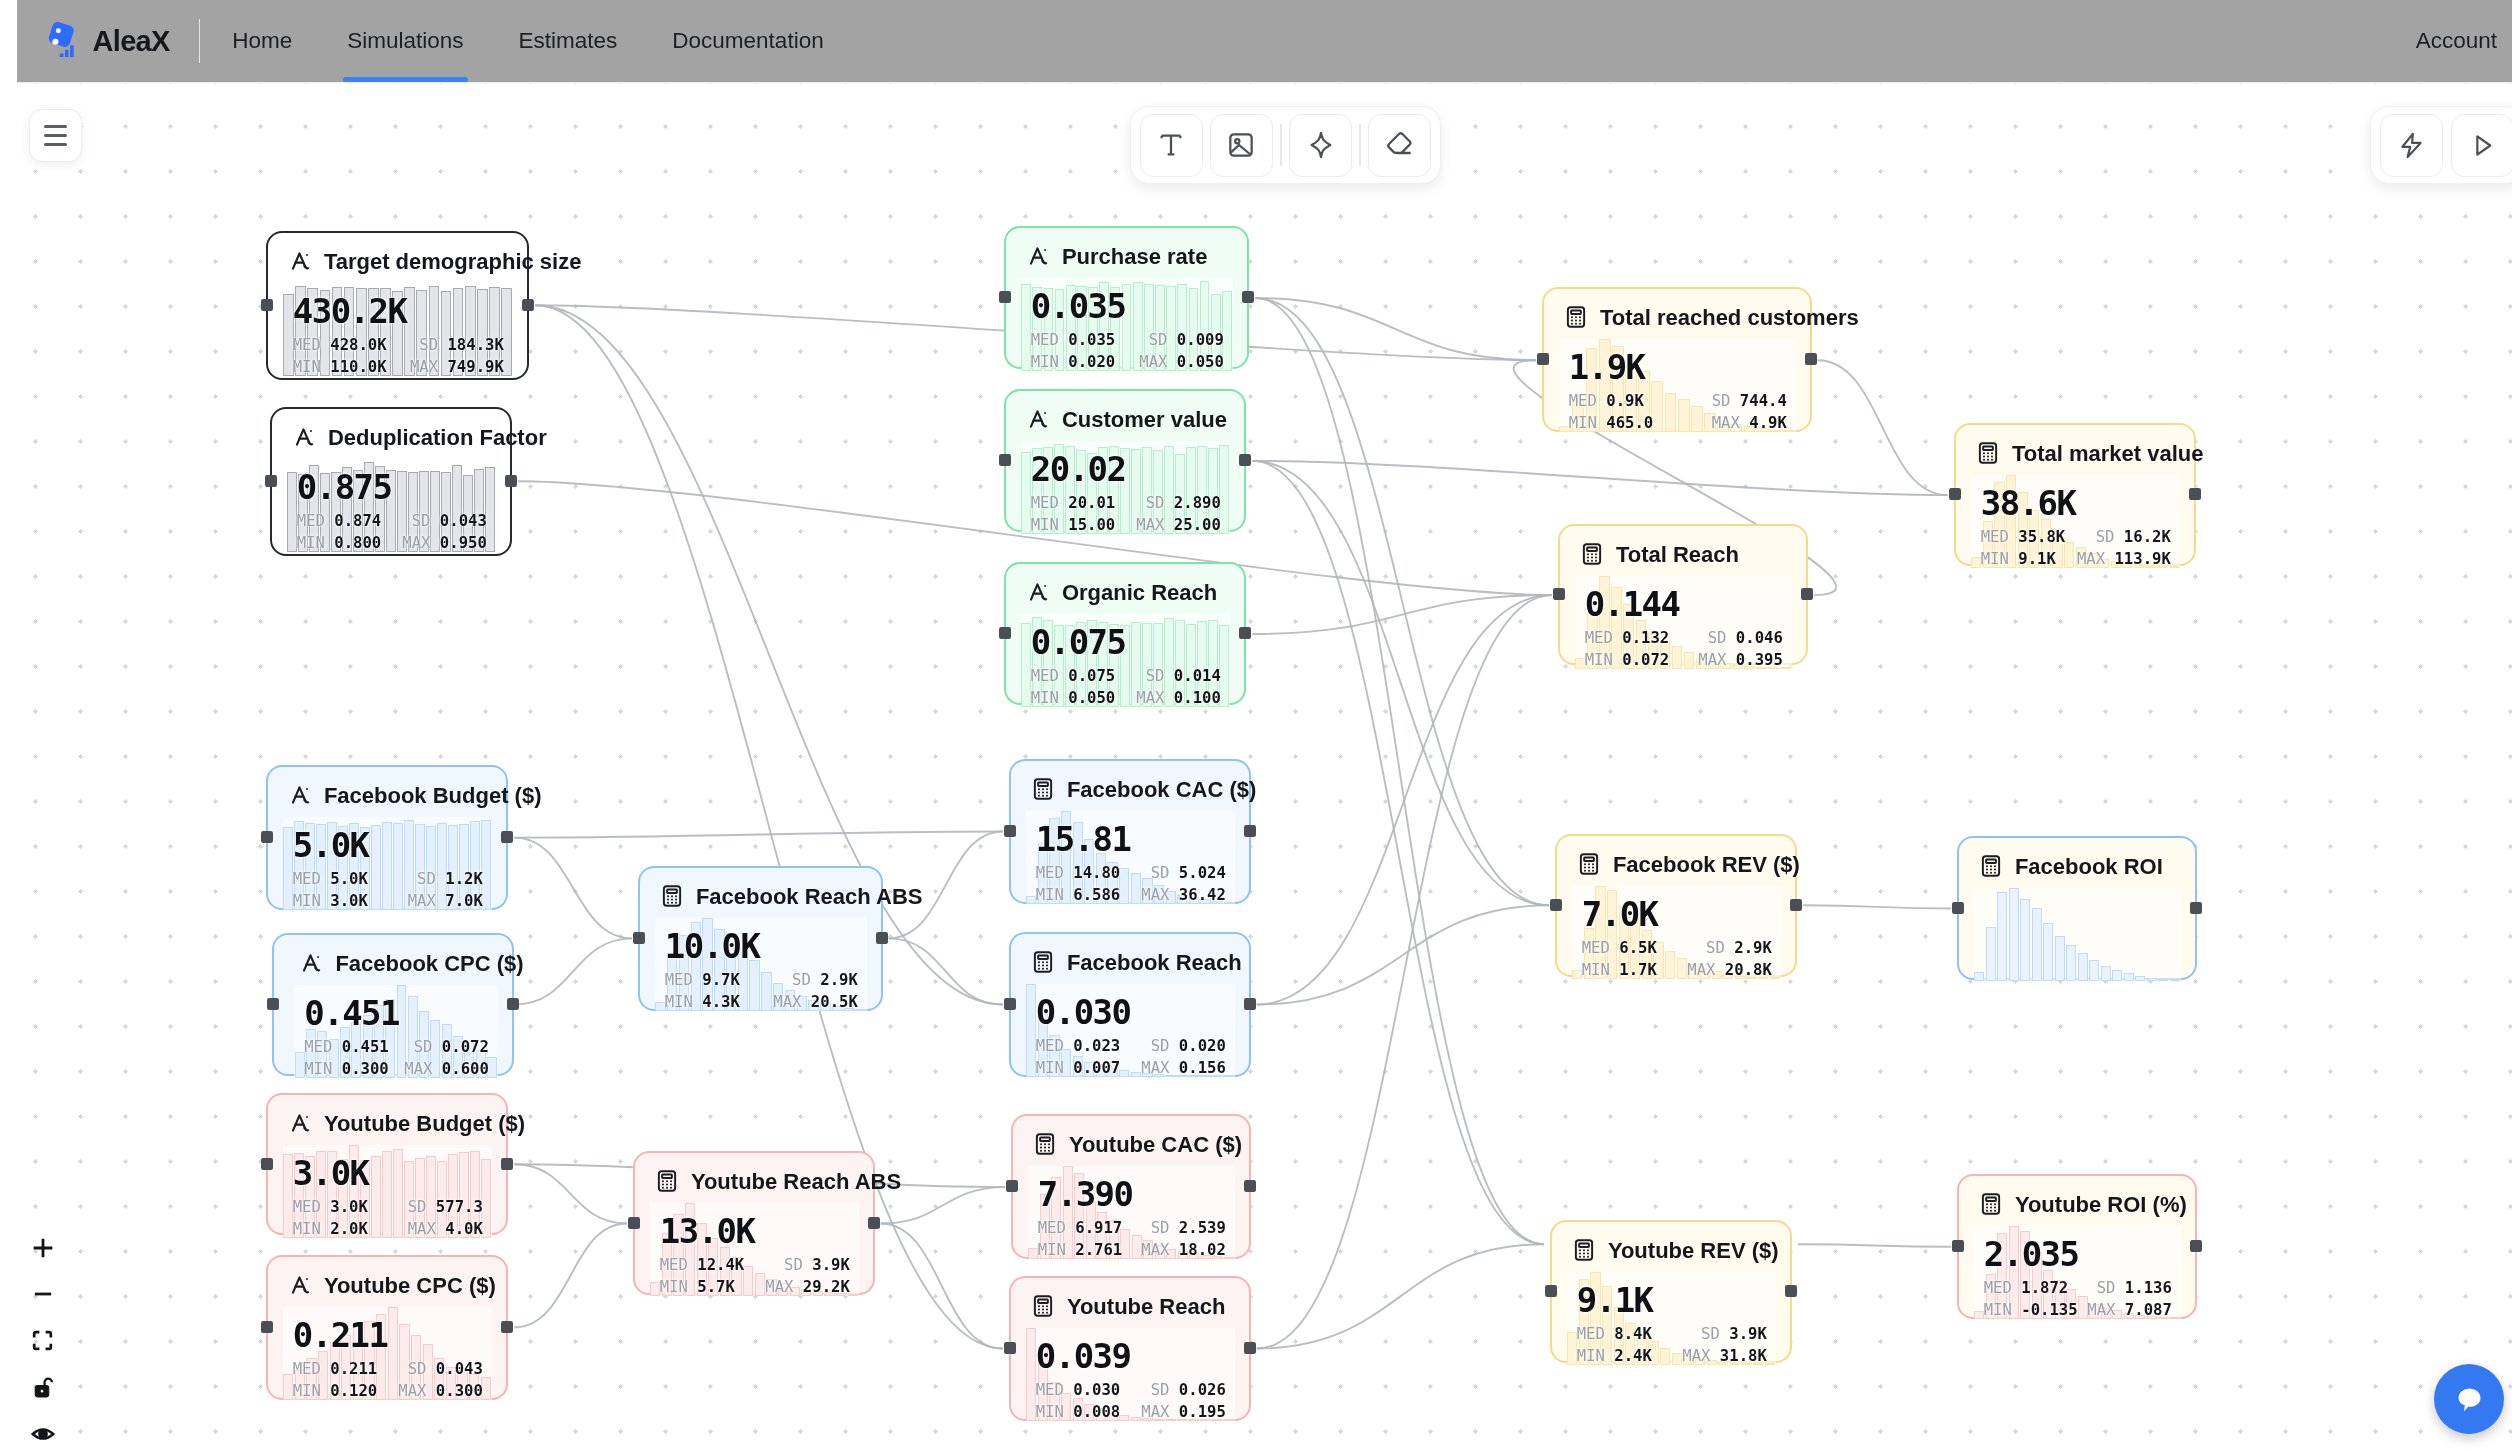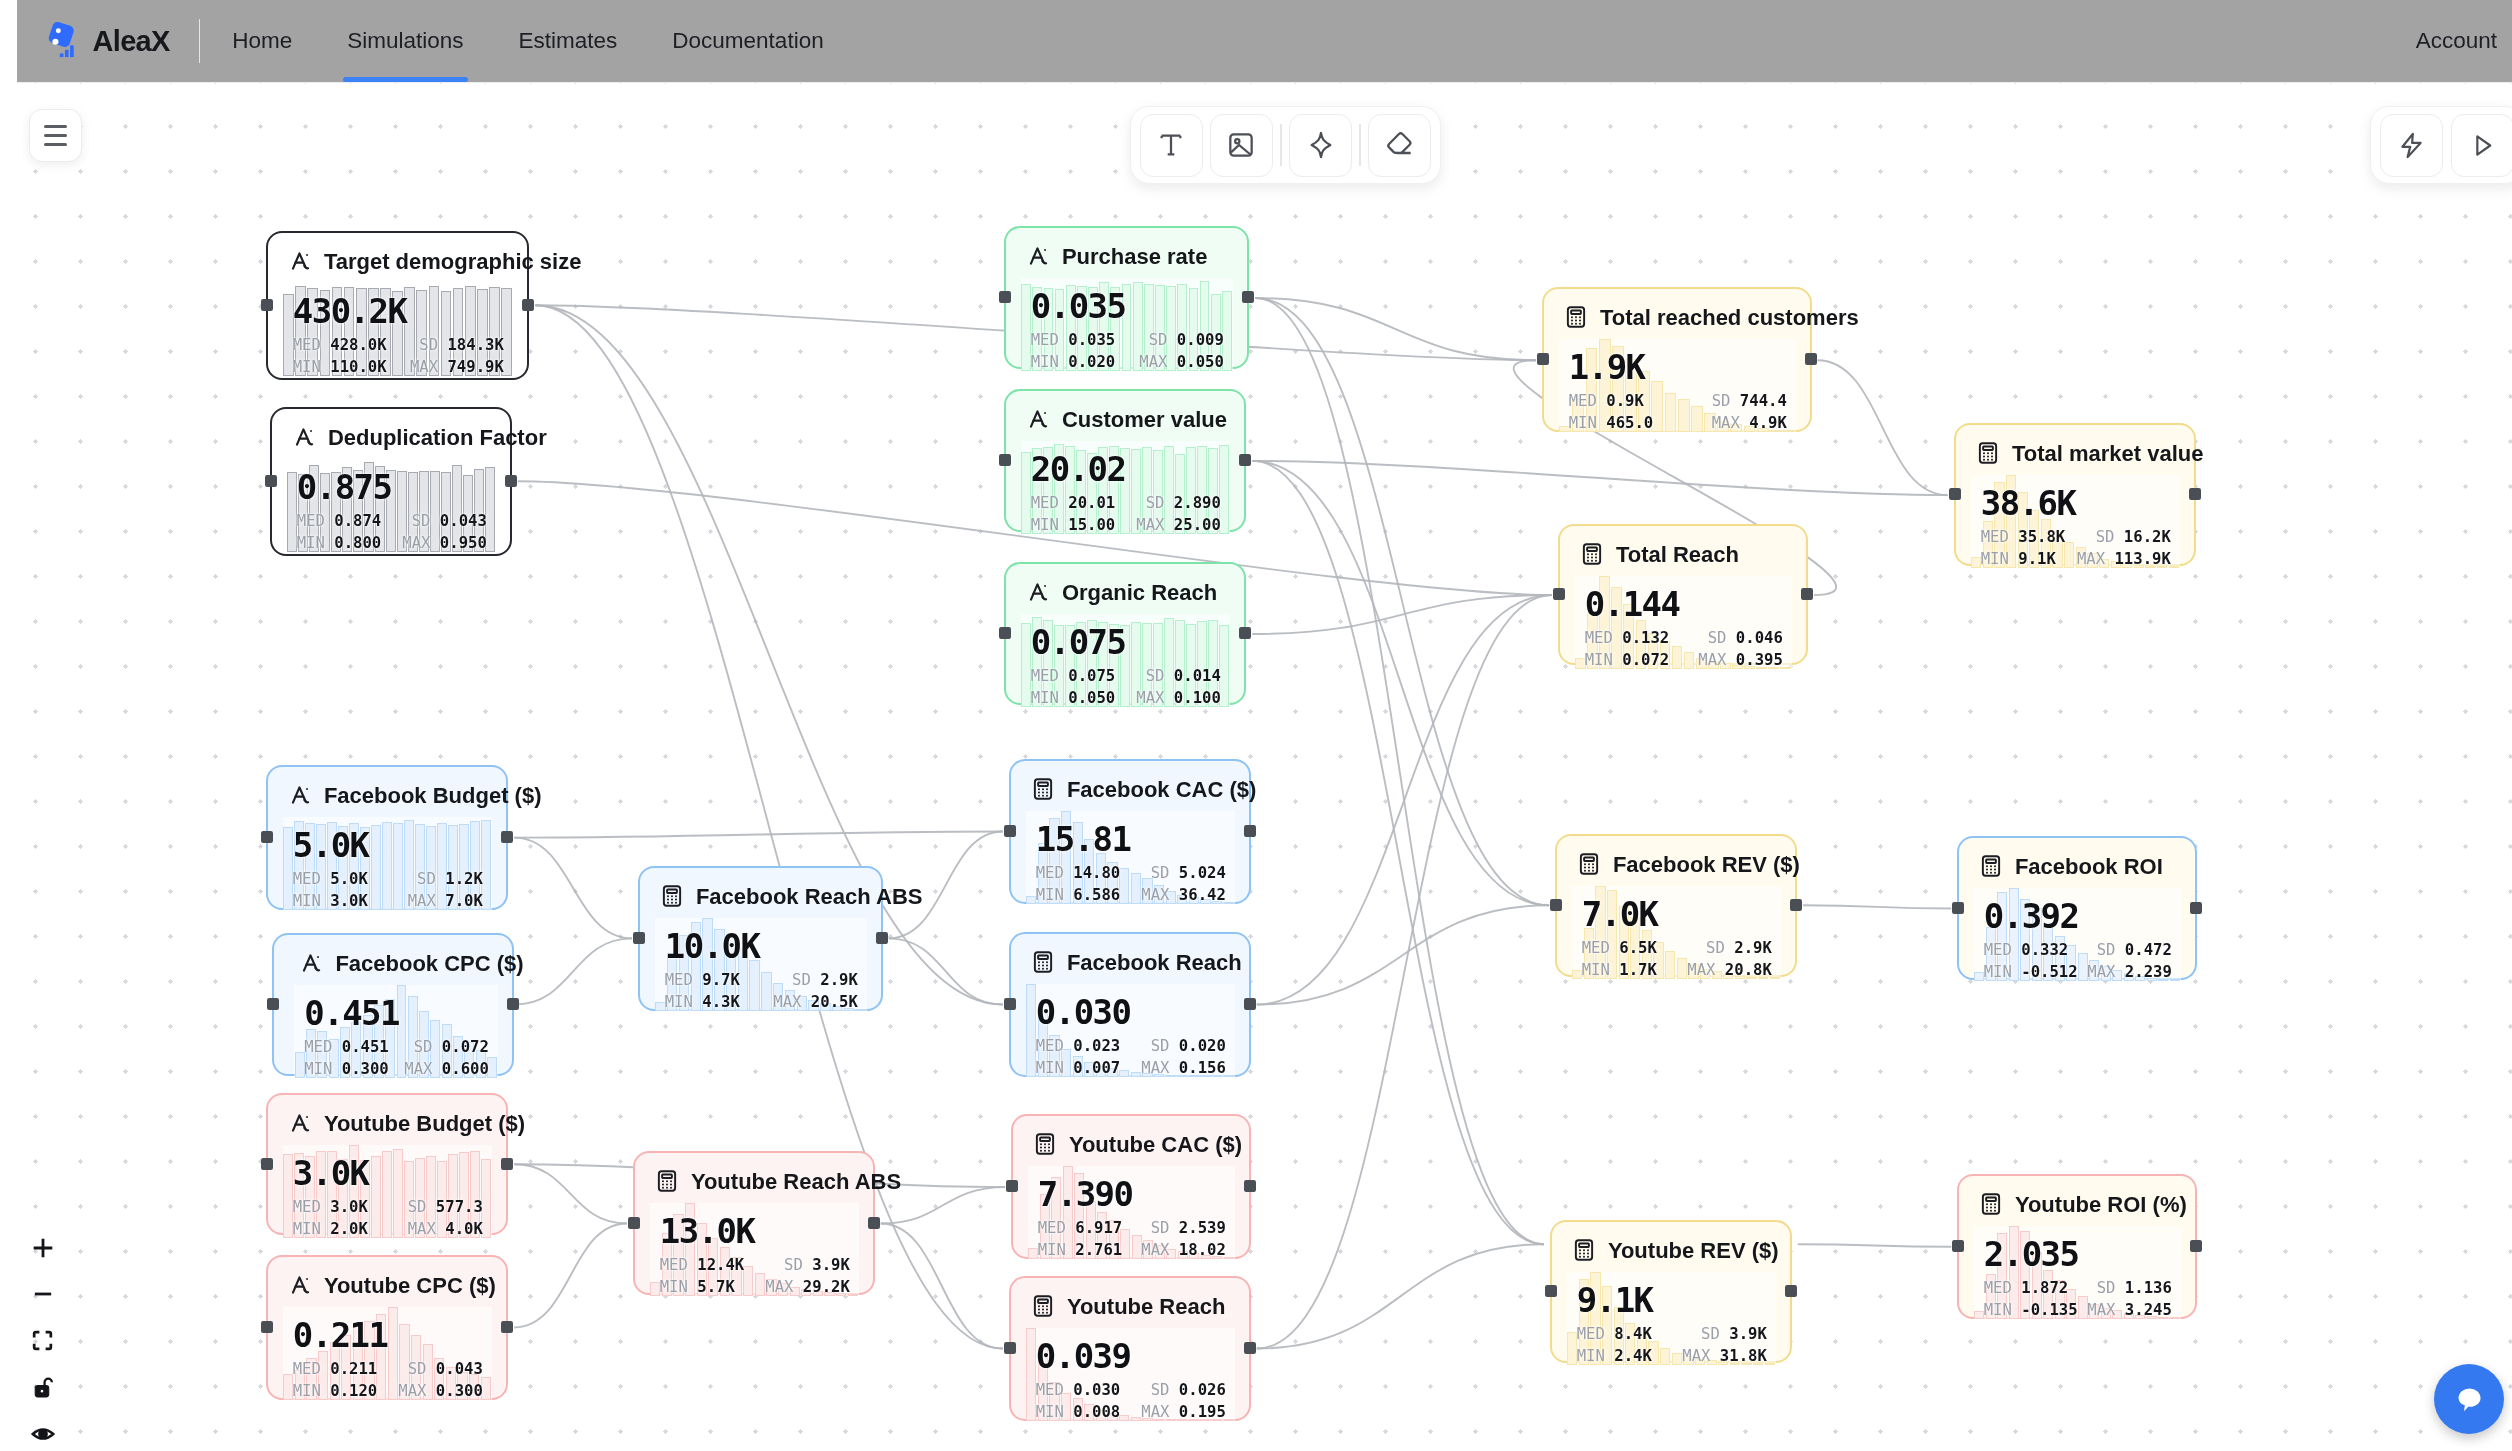--- a/index.html
+++ b/index.html
@@ -1265,33 +1265,20 @@
           <div class="bar" style="height:30%;background:#eaf2fd;border-color:#bedcf8;"></div>
           <div class="bar" style="height:22%;background:#eaf2fd;border-color:#bedcf8;"></div>
           <div class="bar" style="height:16%;background:#eaf2fd;border-color:#bedcf8;"></div>
           <div class="bar" style="height:12%;background:#eaf2fd;border-color:#bedcf8;"></div>
           <div class="bar" style="height:8%;background:#eaf2fd;border-color:#bedcf8;"></div>
           <div class="bar" style="height:5%;background:#eaf2fd;border-color:#bedcf8;"></div>
           <div class="bar" style="height:3%;background:#eaf2fd;border-color:#bedcf8;"></div>
           <div class="bar" style="height:2%;background:#eaf2fd;border-color:#bedcf8;"></div>
           <div class="bar" style="height:1%;background:#eaf2fd;border-color:#bedcf8;"></div>
         </div>
-        <div class="overlay">
-          <div class="big-val">0.392</div>
-          <div class="stats">
-            <div class="left">
-              <div class="stat-line"><span class="stat-lbl">MED</span> <span class="stat-val">0.332</span></div>
-              <div class="stat-line"><span class="stat-lbl">MIN</span> <span class="stat-val">-0.512</span></div>
-            </div>
-            <div class="right">
-              <div class="stat-line"><span class="stat-lbl">SD</span> <span class="stat-val">0.472</span></div>
-              <div class="stat-line"><span class="stat-lbl">MAX</span> <span class="stat-val">2.239</span></div>
-            </div>
-          </div>
-        </div>
       </div>
     </div>
     <div class="node" style="left: 1550px; top: 1172px; width: 242px; height: 143px; background: rgb(255, 251, 239); border: 2.2px solid rgb(242, 220, 140); margin-top: 48px;">
       <div class="port in"></div>
       <div class="port out"></div>
       <div class="node-header">
         <span><svg width="26" height="26" viewBox="0 0 24 24" fill="none" stroke="#1c1e23" stroke-width="1.8">
             <rect x="4.5" y="3" width="15" height="18" rx="2.5"></rect>
             <rect x="7.5" y="6" width="9" height="3.2" rx="0.6"></rect>
             <g fill="#1c1e23" stroke="none">
@@ -1388,20 +1375,20 @@
         </div>
         <div class="overlay">
           <div class="big-val">2.035</div>
           <div class="stats">
             <div class="left">
               <div class="stat-line"><span class="stat-lbl">MED</span> <span class="stat-val">1.872</span></div>
               <div class="stat-line"><span class="stat-lbl">MIN</span> <span class="stat-val">-0.135</span></div>
             </div>
             <div class="right">
               <div class="stat-line"><span class="stat-lbl">SD</span> <span class="stat-val">1.136</span></div>
-              <div class="stat-line"><span class="stat-lbl">MAX</span> <span class="stat-val">3.245</span></div>
+              <div class="stat-line"><span class="stat-lbl">MAX</span> <span class="stat-val">7.087</span></div>
             </div>
           </div>
         </div>
       </div>
     </div>
   </div>
 
 
 </body></html>

